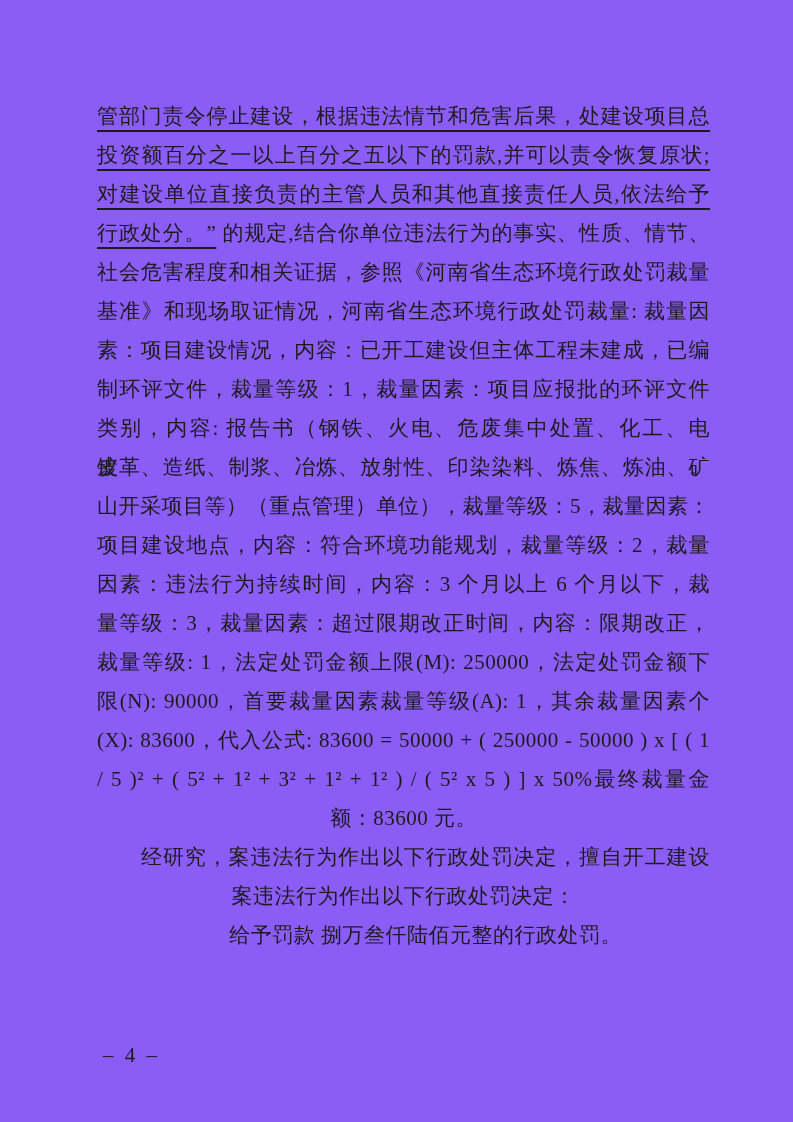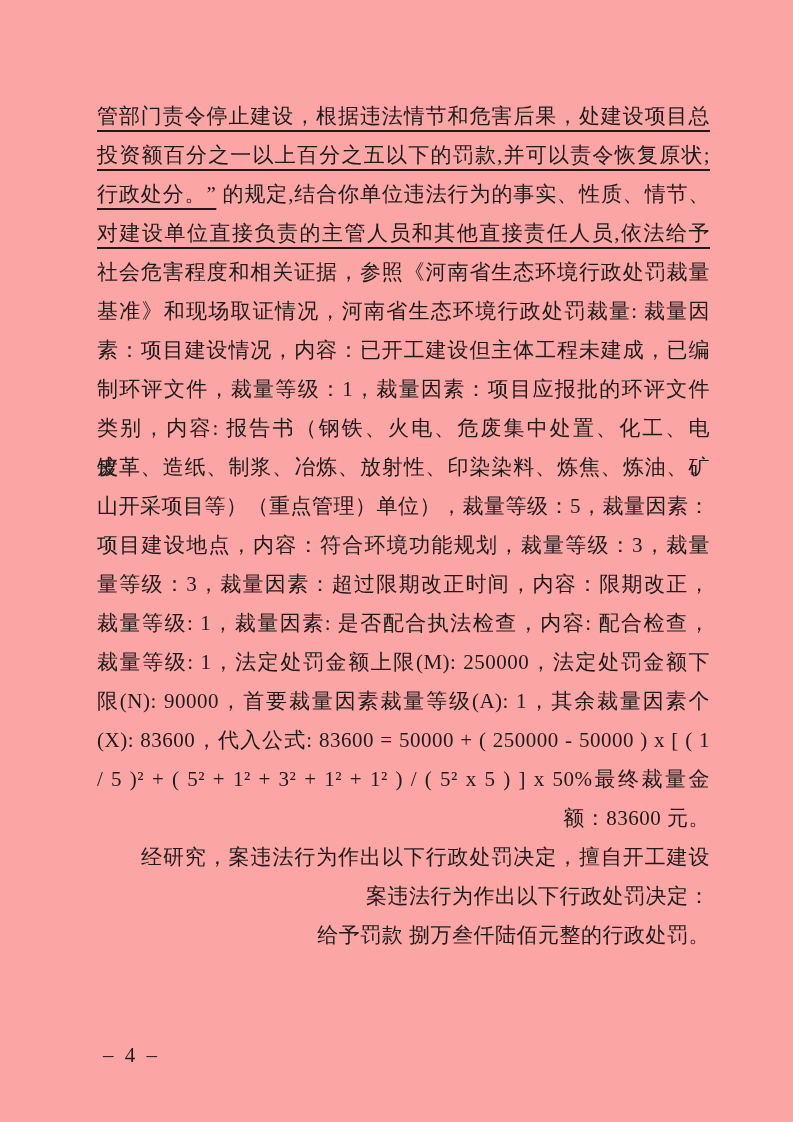--- a/index.html
+++ b/index.html
@@ -4,21 +4,21 @@
 <style>
   html, body {
     margin: 0;
     padding: 0;
     background: #ffffff;
   }
   .page {
     position: relative;
     width: 793px;
     height: 1122px;
-    background: #fca5a5;
+    background: #8b5cf6;
     overflow: hidden;
     font-family: "Liberation Serif", "DejaVu Serif", serif;
     color: #1c1c1c;
   }
   .text-block {
     position: absolute;
     left: 97px;
     top: 97px;
     width: 613px;
   }
@@ -27,21 +27,21 @@
     line-height: 39px;
     font-size: 21px;
     letter-spacing: 0.5px;
   }
   .line.justify {
     text-align: justify;
     text-align-last: justify;
     text-justify: inter-character;
   }
   .line.left {
-    text-align: right;
+    text-align: center;
   }
   .line.indent {
     text-indent: 44px;
   }
   .underlined {
     text-decoration: underline;
     text-decoration-thickness: 1.5px;
     text-underline-offset: 7px;
   }
   .page-number {
@@ -53,32 +53,32 @@
     letter-spacing: 3px;
   }
 </style>
 </head>
 <body>
 
 <div class="page">
   <div class="text-block">
       <div class="line justify"><span class="underlined">管部门责令停止建设，根据违法情节和危害后果，处建设项目总</span></div>
       <div class="line justify"><span class="underlined">投资额百分之一以上百分之五以下的罚款,并可以责令恢复原状;</span></div>
+      <div class="line justify"><span class="underlined">对建设单位直接负责的主管人员和其他直接责任人员,依法给予</span></div>
       <div class="line justify"><span class="underlined">行政处分。”</span><span> 的规定,结合你单位违法行为的事实、性质、情节、</span></div>
-      <div class="line justify"><span class="underlined">对建设单位直接负责的主管人员和其他直接责任人员,依法给予</span></div>
       <div class="line justify"><span>社会危害程度和相关证据，参照《河南省生态环境行政处罚裁量</span></div>
       <div class="line justify"><span>基准》和现场取证情况，河南省生态环境行政处罚裁量: 裁量因</span></div>
       <div class="line justify"><span>素：项目建设情况，内容：已开工建设但主体工程未建成，已编</span></div>
       <div class="line justify"><span>制环评文件，裁量等级：1，裁量因素：项目应报批的环评文件</span></div>
       <div class="line justify"><span>类别，内容: 报告书（钢铁、火电、危废集中处置、化工、电镀、</span></div>
       <div class="line justify"><span>皮革、造纸、制浆、冶炼、放射性、印染染料、炼焦、炼油、矿</span></div>
       <div class="line justify"><span>山开采项目等）（重点管理）单位），裁量等级：5，裁量因素：</span></div>
-      <div class="line justify"><span>项目建设地点，内容：符合环境功能规划，裁量等级：3，裁量</span></div>
+      <div class="line justify"><span>项目建设地点，内容：符合环境功能规划，裁量等级：2，裁量</span></div>
+      <div class="line justify"><span>因素：违法行为持续时间，内容：3 个月以上 6 个月以下，裁</span></div>
       <div class="line justify"><span>量等级：3，裁量因素：超过限期改正时间，内容：限期改正，</span></div>
-      <div class="line justify"><span>裁量等级: 1，裁量因素: 是否配合执法检查，内容: 配合检查，</span></div>
       <div class="line justify"><span>裁量等级: 1，法定处罚金额上限(M): 250000，法定处罚金额下</span></div>
       <div class="line justify"><span>限(N): 90000，首要裁量因素裁量等级(A): 1，其余裁量因素个</span></div>
       <div class="line justify"><span>(X): 83600，代入公式: 83600 = 50000 + ( 250000 - 50000 ) x [ ( 1</span></div>
       <div class="line justify"><span>/ 5 )² + ( 5² + 1² + 3² + 1² + 1² ) / ( 5² x 5 ) ] x 50%最终裁量金</span></div>
       <div class="line left"><span>额：83600 元。</span></div>
       <div class="line justify indent"><span>经研究，案违法行为作出以下行政处罚决定，擅自开工建设</span></div>
       <div class="line left"><span>案违法行为作出以下行政处罚决定：</span></div>
       <div class="line left indent"><span>给予罚款 捌万叁仟陆佰元整的行政处罚。</span></div>
     </div>
   <div class="page-number">– 4 –</div>

